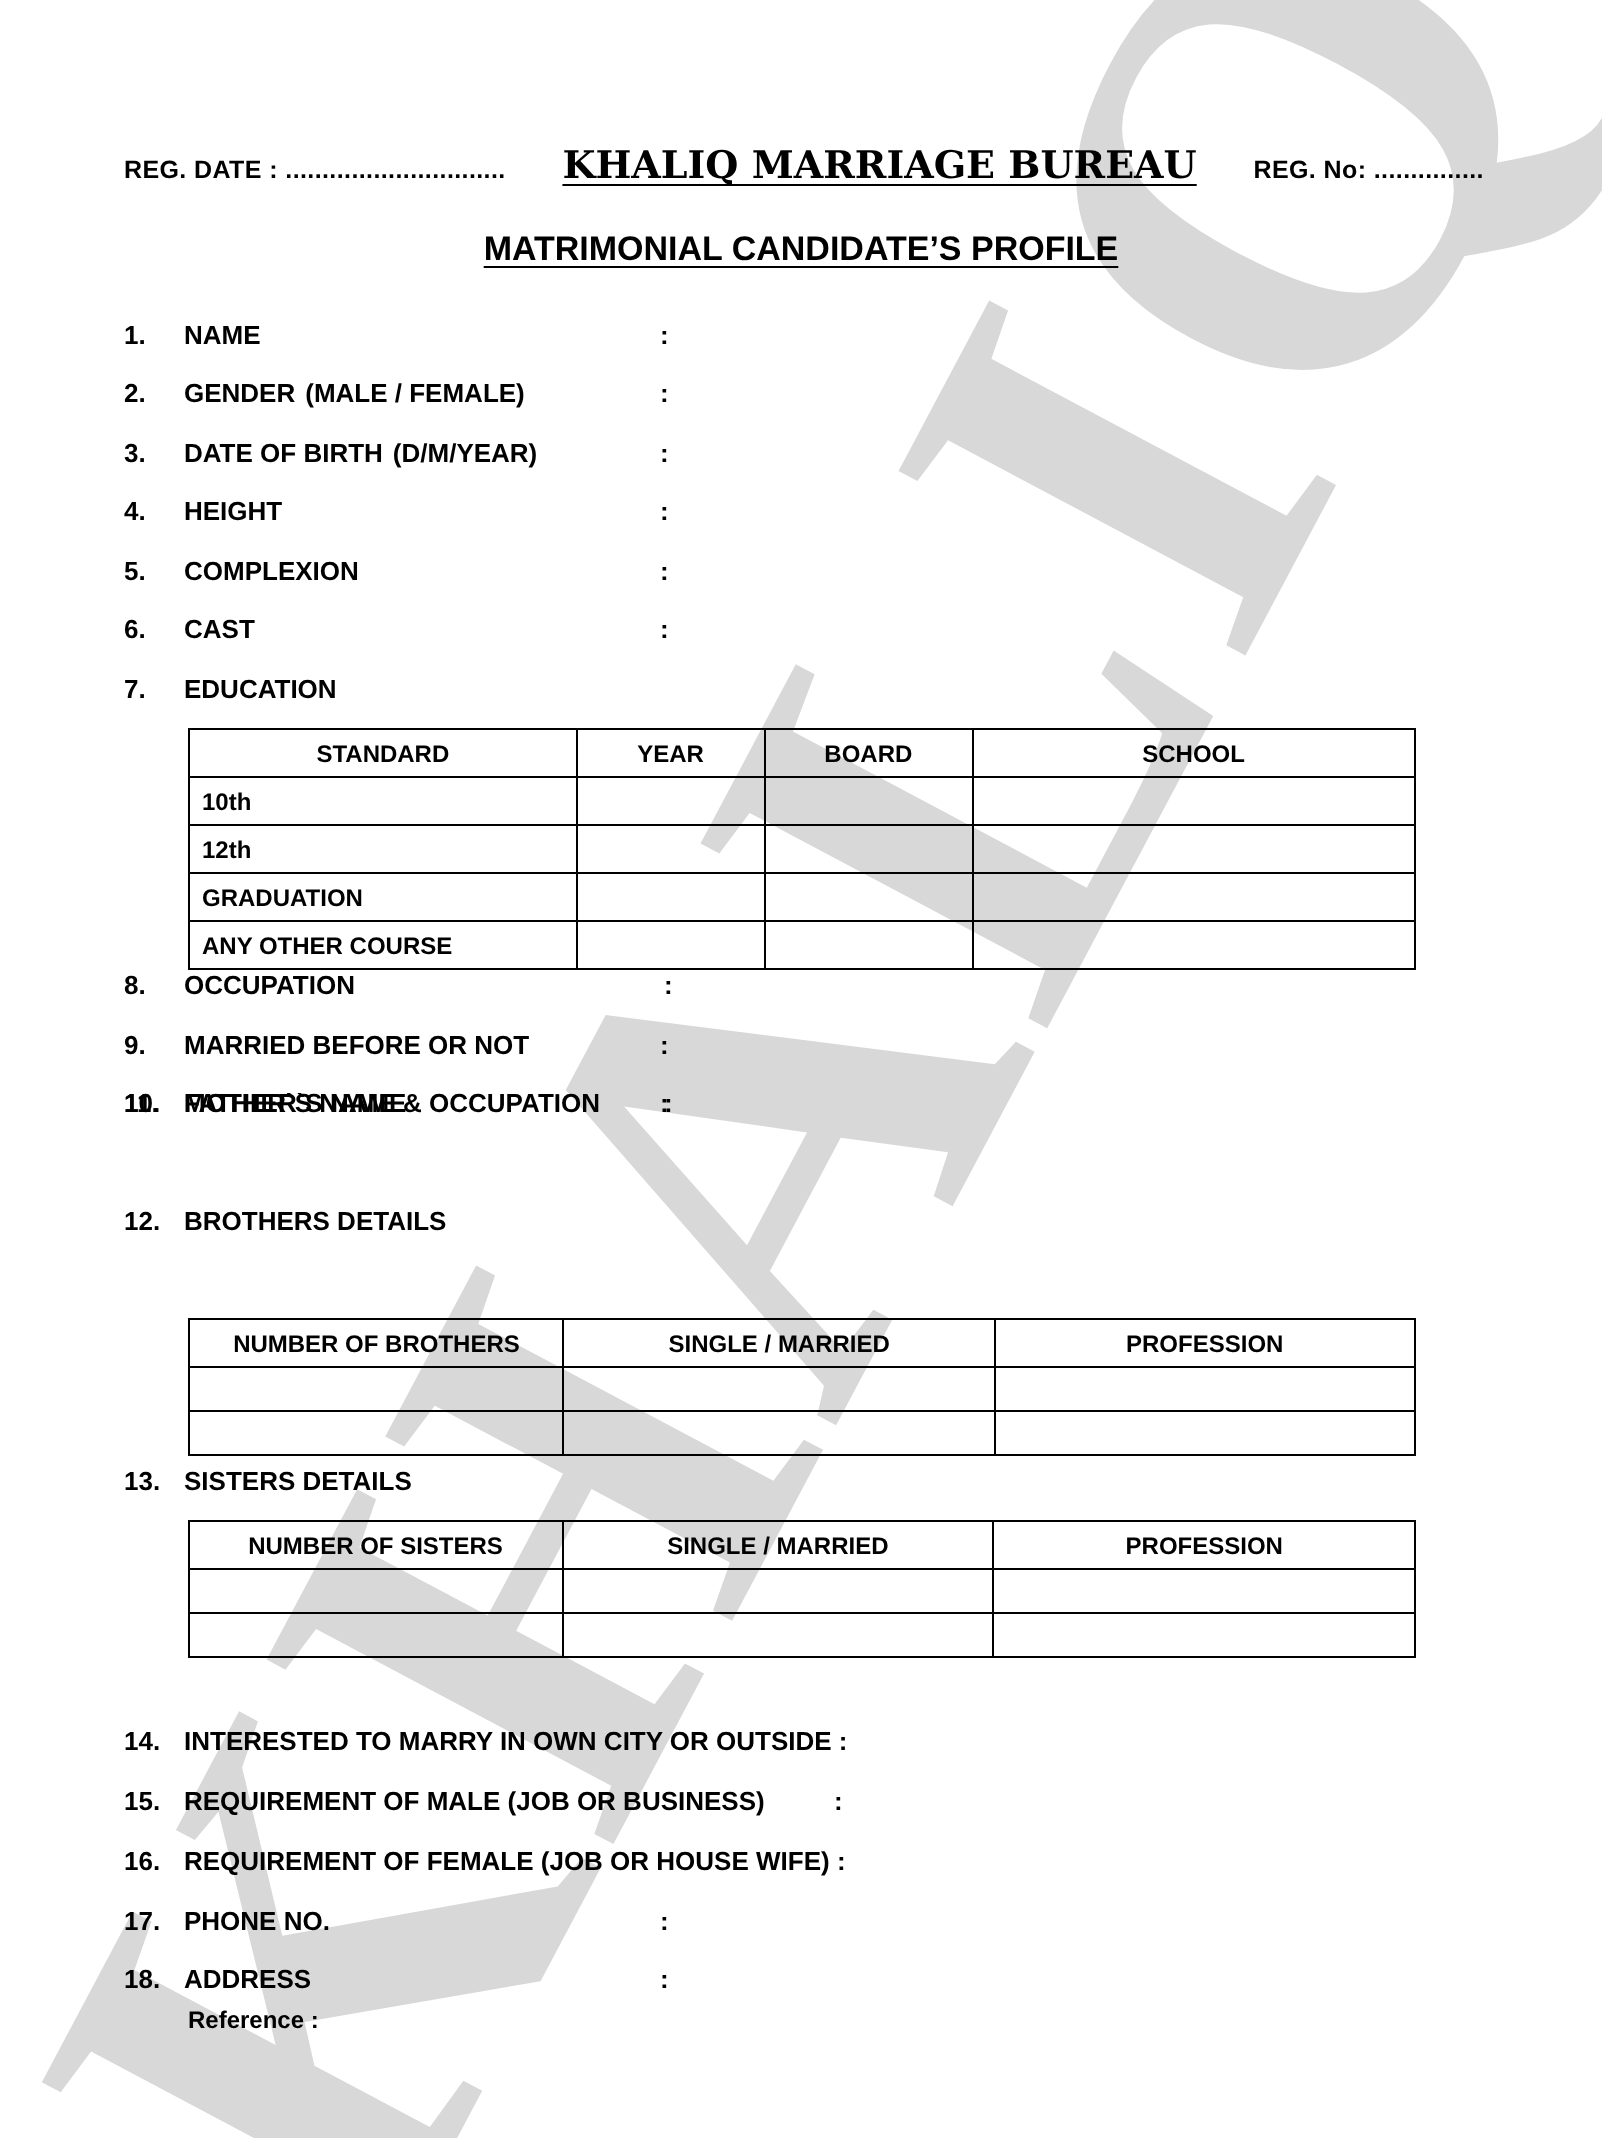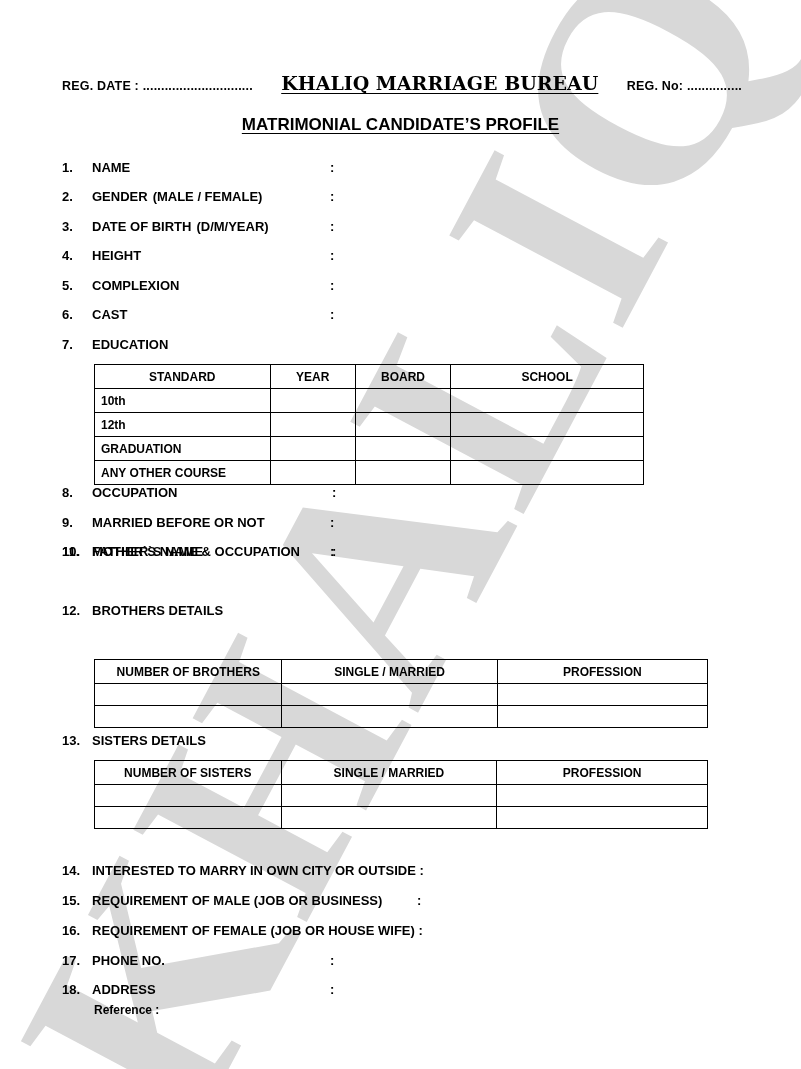--- a/index.html
+++ b/index.html
@@ -139,21 +139,21 @@
     background: transparent;
   }
   table.form-table td {
     text-align: left;
     font-weight: 700;
   }
   table.form-table td.empty {
     padding: 0;
   }
 
-  #edu-table { left: 94px; top: 364px; width: 550px; }
+  #edu-table { left: 94px; top: 364px; width: 614px; }
   #edu-table th.c-standard { width: 196px; }
   #edu-table th.c-year { width: 88px; }
   #edu-table th.c-board { width: 98px; }
   #edu-table th.c-school { width: 232px; }
 
   #brothers-table { left: 94px; top: 630px; width: 614px; margin-top: 29px; }
   #brothers-table th.c1 { width: 186px; }
   #brothers-table th.c2 { width: 218px; }
   #brothers-table th.c3 { width: 210px; }
 

